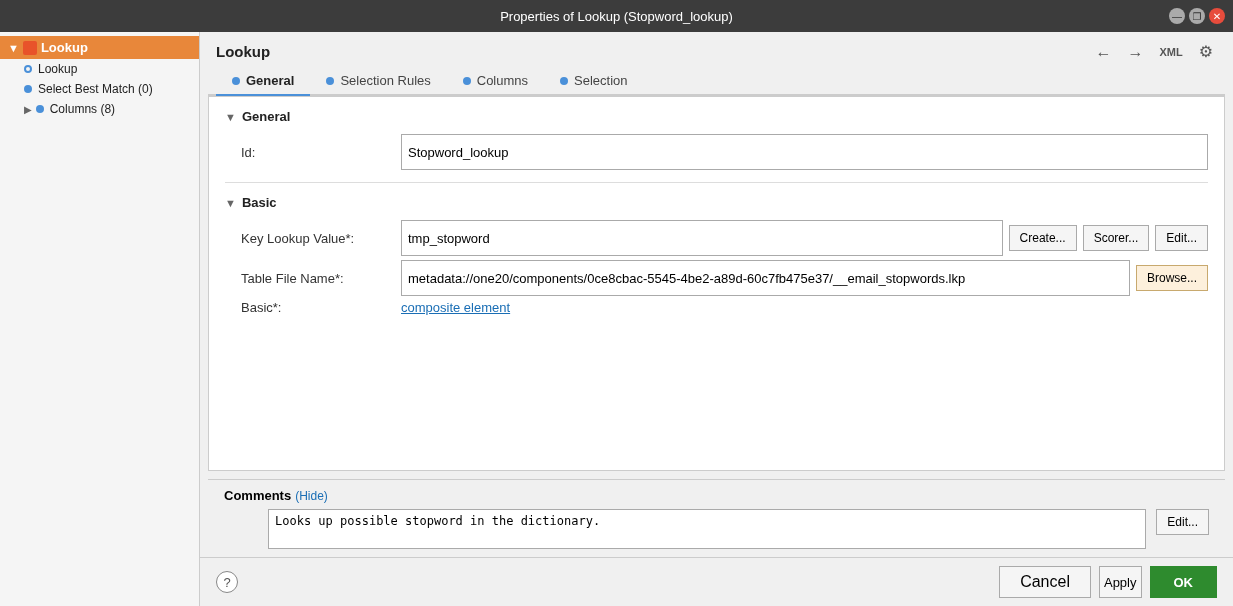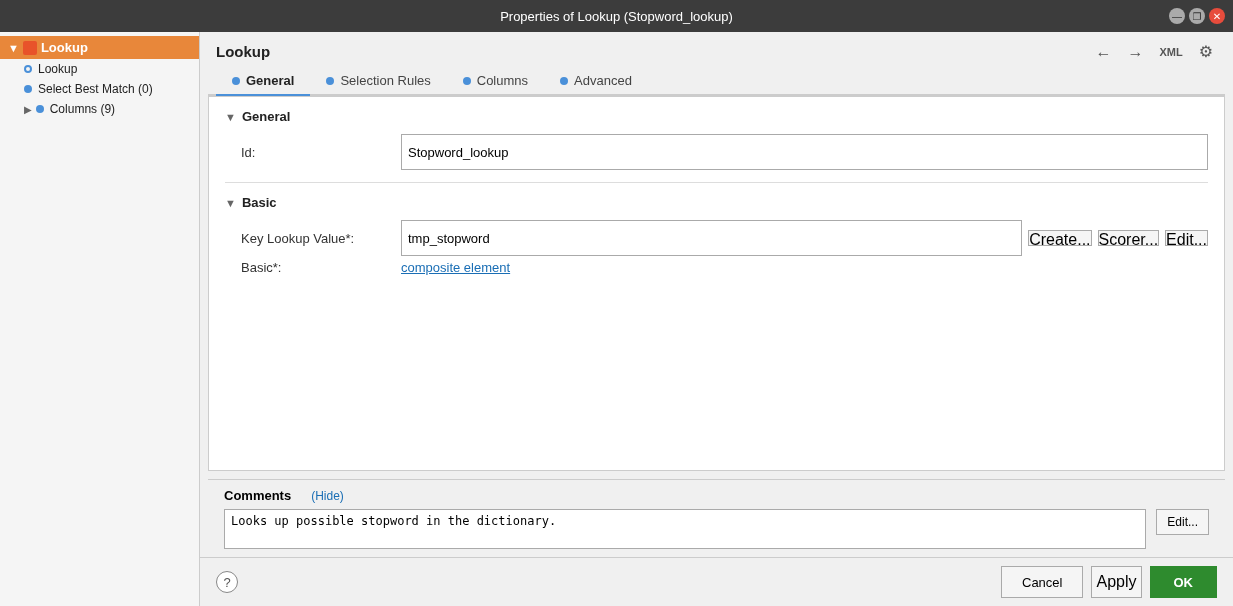--- a/index.html
+++ b/index.html
@@ -224,26 +224,26 @@
       outline: none;
     }
 
     .form-input-group {
       display: flex;
       align-items: center;
       flex: 1;
       gap: 6px;
     }
     .form-btn {
-      height: 16px;
-      padding: 0 0;
+      height: 26px;
+      padding: 0 10px;
       border: 1px solid #aaa;
       background: #f5f5f5;
       cursor: pointer;
-      font-size: 16px;
+      font-size: 12px;
       white-space: nowrap;
     }
 
     .link-text {
       color: #1a6eb5;
       text-decoration: underline;
       cursor: pointer;
       font-size: 13px;
     }
 
@@ -253,28 +253,29 @@
       background: #f0f0f0;
       border-top: 1px solid #ccc;
       padding: 8px 16px;
       margin: 0 8px 0 8px;
       flex-shrink: 0;
     }
     .comments-header {
       display: flex;
       align-items: center;
       margin-bottom: 6px;
-      gap: 20px;
+      gap: 4px;
     }
     .comments-title { font-weight: bold; font-size: 13px; }
     .comments-hide { color: #1a6eb5; cursor: pointer; font-size: 12px; }
     .comments-body {
       display: flex;
       align-items: flex-end;
       gap: 10px;
+      margin-left: 44px;
     }
     .comments-text-area {
       flex: 1;
       height: 40px;
       border: 1px solid #aaa;
       padding: 4px 6px;
       font-size: 12px;
       background: #fff;
       resize: none;
       outline: none;
@@ -313,29 +314,29 @@
       font-size: 13px;
       color: #555;
       display: flex; align-items: center; justify-content: center;
     }
     .cancel-btn {
       height: 32px;
       padding: 0 20px;
       border: 1px solid #aaa;
       background: #f5f5f5;
       cursor: pointer;
-      font-size: 13px;
+      font-size: 16px;
     }
     .apply-btn {
       height: 32px;
       padding: 0 4px;
       border: 1px solid #aaa;
       background: #f5f5f5;
       cursor: pointer;
-      font-size: 16px;
+      font-size: 13px;
     }
     .ok-btn {
       height: 32px;
       padding: 0 24px;
       border: none;
       background: #2e8b2e;
       color: #fff;
       cursor: pointer;
       font-size: 13px;
       font-weight: bold;
@@ -368,21 +369,21 @@
           <span class="dot-hollow"></span>
           <span>Lookup</span>
         </div>
         <div class="sidebar-child">
           <span class="dot"></span>
           <span>Select Best Match (0)</span>
         </div>
         <div class="sidebar-columns">
           <span class="arrow-right">▶</span>
           <span class="dot"></span>
-          <span>Columns (9)</span>
+          <span>Columns (8)</span>
         </div>
       </div>
     </div>
 
     <div class="content-area">
 
       <div class="content-header">
         <span class="content-title">Lookup</span>
         <div class="header-actions">
           <button class="nav-btn">←</button>
@@ -400,21 +401,21 @@
         <div class="tab">
           <span class="tab-dot"></span>
           <span>Selection Rules</span>
         </div>
         <div class="tab">
           <span class="tab-dot"></span>
           <span>Columns</span>
         </div>
         <div class="tab">
           <span class="tab-dot"></span>
-          <span>Advanced</span>
+          <span>Selection</span>
         </div>
       </div>
 
       <div class="panel">
 
         <div class="section-header">
           <span class="section-arrow">▼</span>
           <span class="section-title">General</span>
         </div>
 
@@ -433,20 +434,27 @@
         <div class="form-row">
           <span class="form-label">Key Lookup Value*:</span>
           <div class="form-input-group">
             <input class="form-input" type="text" value="tmp_stopword" style="">
             <button class="form-btn">Create...</button>
             <button class="form-btn">Scorer...</button>
             <button class="form-btn">Edit...</button>
           </div>
         </div>
 
+        <div class="form-row">
+          <span class="form-label">Table File Name*:</span>
+          <div class="form-input-group">
+            <input class="form-input" type="text" value="metadata://one20/components/0ce8cbac-5545-4be2-a89d-60c7fb475e37/__email_stopwords.lkp" style="">
+            <button class="form-btn" style="border: 1px solid #c8a96e; background: #fdf0dc;">Browse...</button>
+          </div>
+        </div>
 
         <div class="form-row">
           <span class="form-label">Basic*:</span>
           <span class="link-text">composite element</span>
         </div>
 
       </div>
 
       <div class="comments-area">
         <div class="comments-header">

